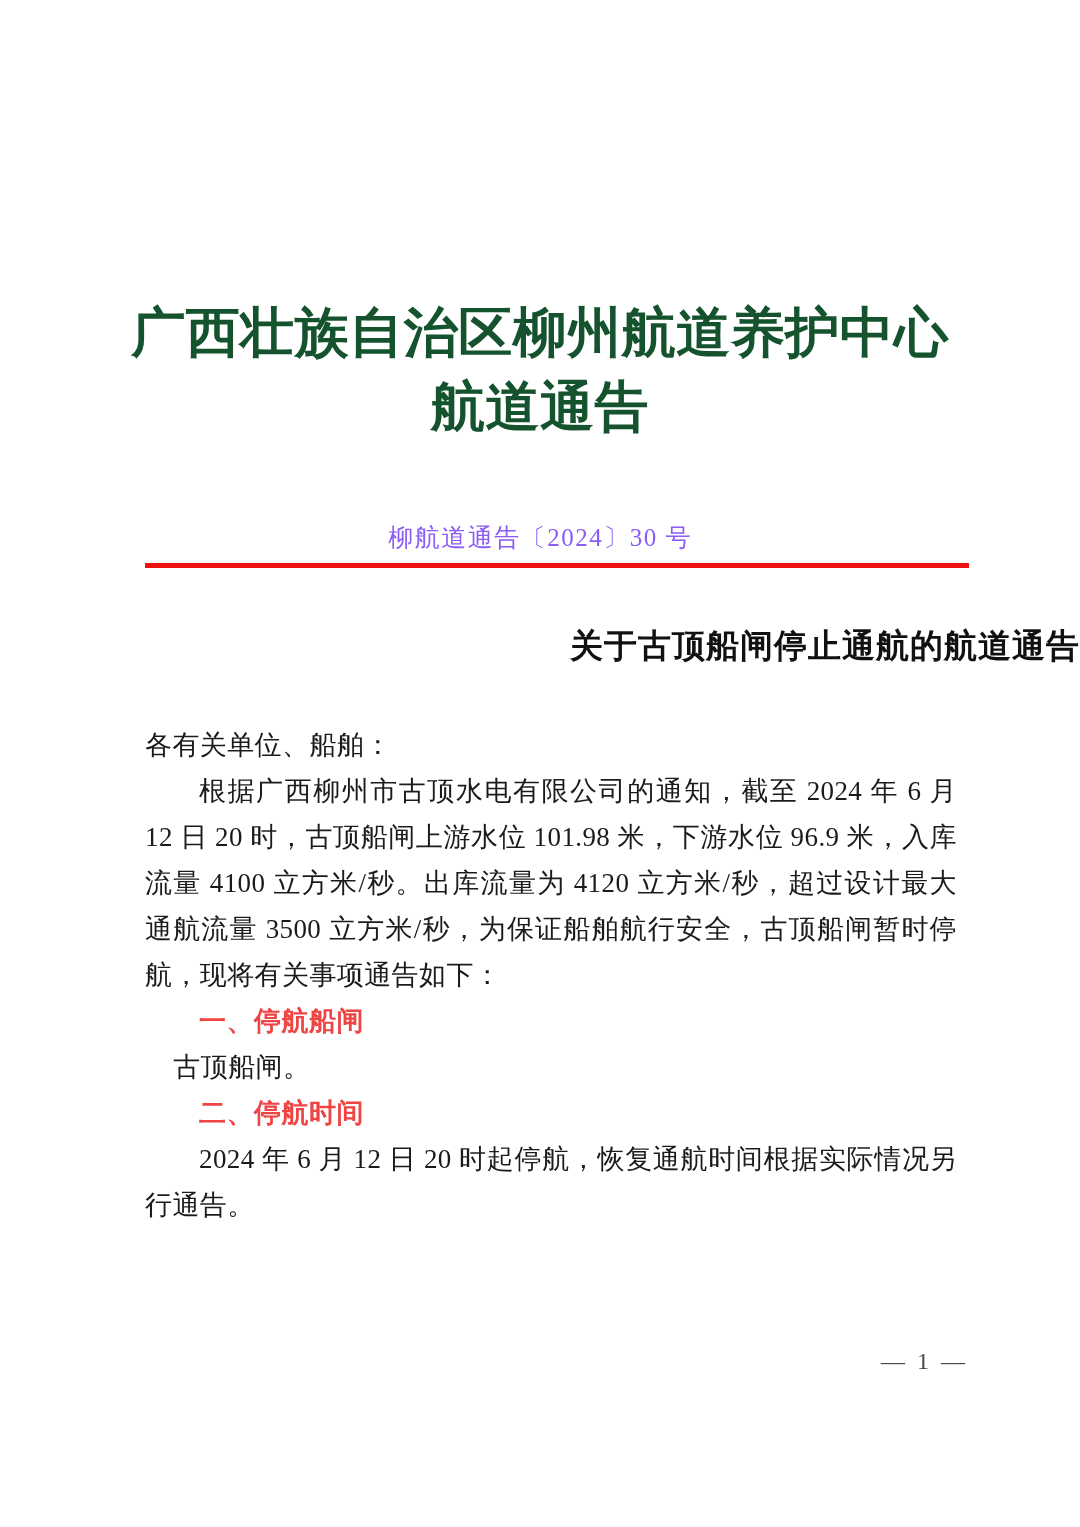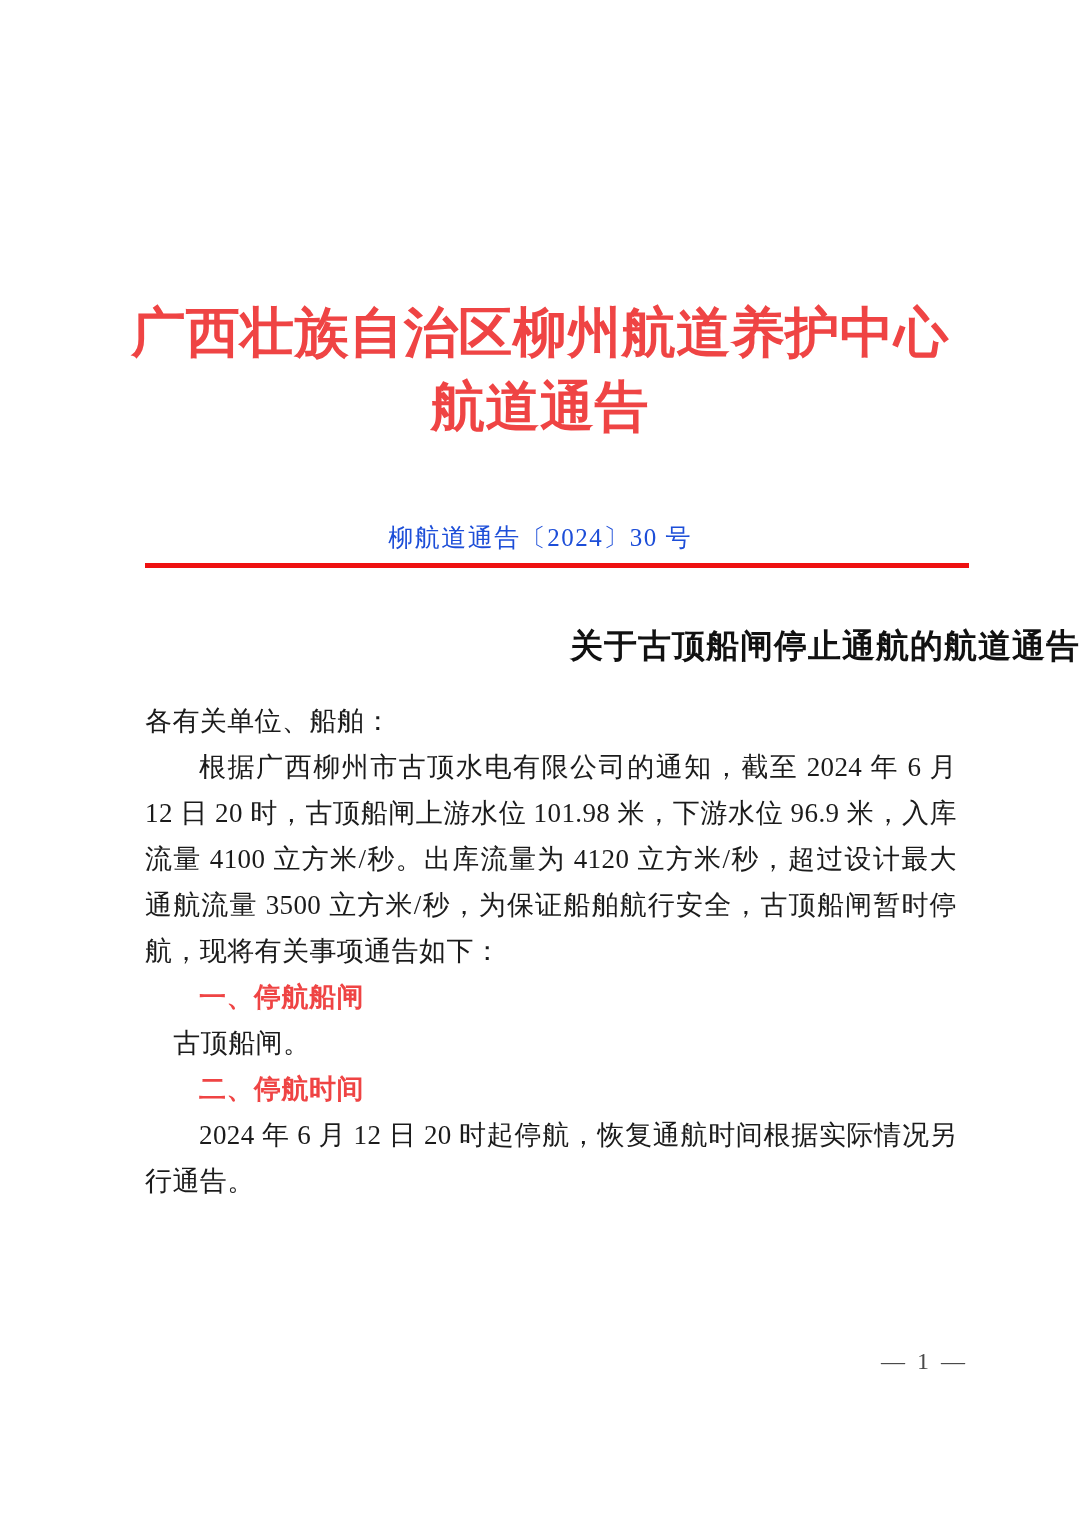--- a/index.html
+++ b/index.html
@@ -19,40 +19,40 @@
   
   .masthead {
     position: absolute;
     left: 0;
     top: 296px;
     width: 1080px;
     text-align: center;
   }
   .masthead-line {
     display: block;
-    color: #ef4444;
+    color: #14532d;
     font-family: "Liberation Serif", "DejaVu Serif", serif;
     font-weight: bold;
     font-size: 54px;
     line-height: 74px;
     letter-spacing: 0.5px;
     white-space: nowrap;
   }
 
   
   .docnum {
     position: absolute;
     left: 0;
     top: 521px;
     width: 1080px;
     text-align: center;
     font-family: "Liberation Serif", "DejaVu Serif", serif;
     font-size: 25px;
     line-height: 34px;
-    color: #1d4ed8;
+    color: #8b5cf6;
     letter-spacing: 1.5px;
   }
   .red-rule {
     position: absolute;
     left: 145px;
     top: 563px;
     width: 824px;
     height: 5px;
     background: #EE1111;
   }
@@ -69,21 +69,21 @@
     font-size: 33px;
     line-height: 46px;
     color: #111111;
     letter-spacing: 1px;
   }
 
   
   .body-block {
     position: absolute;
     left: 145px;
-    top: 698px;
+    top: 722px;
     width: 812px;
     color: #1b1b1b;
   }
   .p {
     font-family: "Liberation Serif", "DejaVu Serif", serif;
     font-size: 27px;
     line-height: 46px;
     margin: 0;
     text-align: justify;
     text-justify: inter-ideograph;

